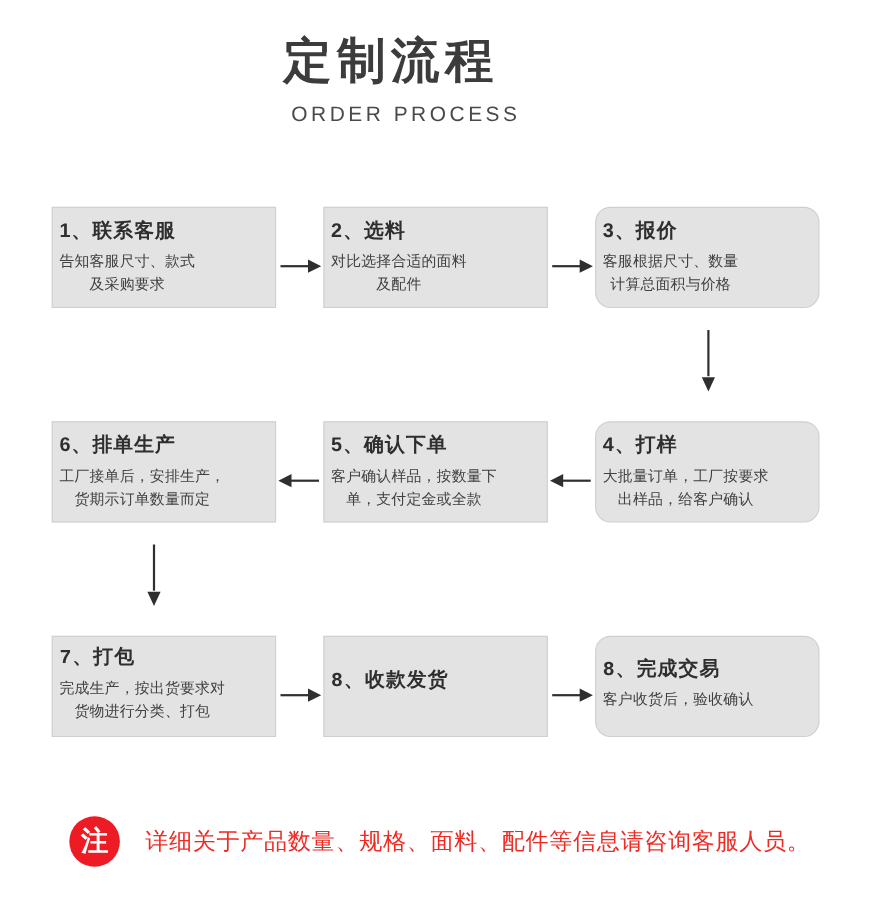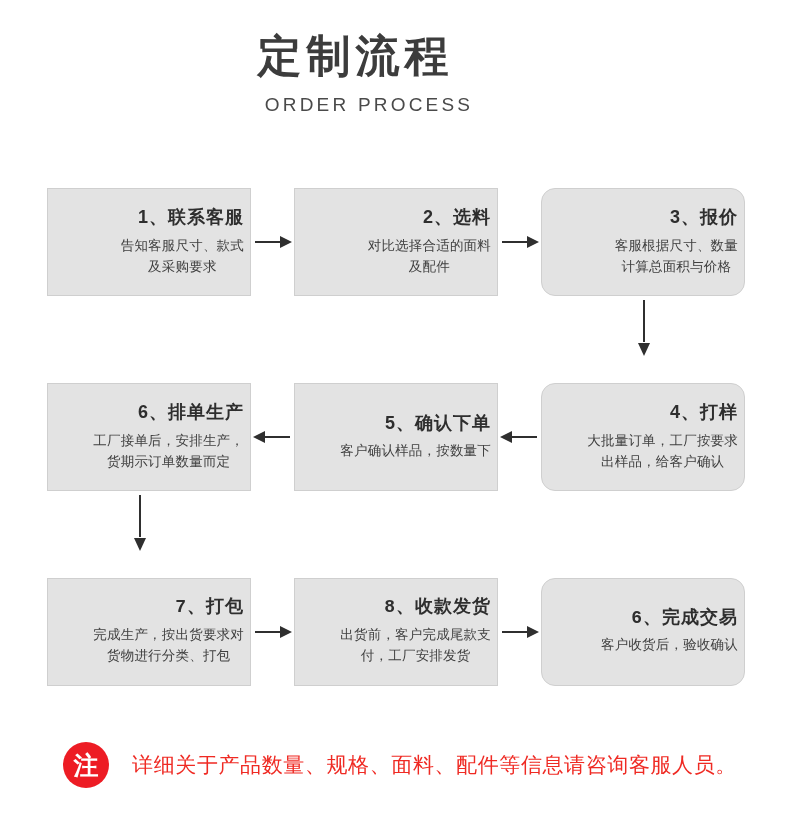--- a/index.html
+++ b/index.html
@@ -52,27 +52,27 @@
     position: relative;
     height: 108px;
     margin-bottom: 87px;
   }
   .row:last-child { margin-bottom: 0; font-family: Liberation Mono, monospace; }
 
   .box {
     position: absolute;
     top: 0;
     width: 204px;
-    height: 108px;
+    height: 92px;
     background: #e3e3e3;
     border: 1px solid #cfcfcf;
     box-sizing: border-box;
     display: flex;
     flex-direction: column;
-    align-items: flex-end;
+    align-items: flex-start;
     justify-content: center;
     padding: 4px 6px;
   }
   .box.col0 { left: 0; }
   .box.col1 { left: 247px; }
   .box.col2 { left: 494px; border-radius: 14px; }
 
   .box-title {
     font-size: 18px;
     font-weight: bold;
@@ -242,20 +242,21 @@
 
     <div class="arrow-h left gap0">
       <div class="shaft"></div>
       <div class="head"></div>
     </div>
 
     <div class="box col1">
       <div class="box-title">5、确认下单</div>
       <div class="box-desc">
         <span class="ln">客户确认样品，按数量下</span>
+        <span class="ln">单，支付定金或全款</span>
       </div>
     </div>
 
     <div class="arrow-h left gap1">
       <div class="shaft"></div>
       <div class="head"></div>
     </div>
 
     <div class="box col2">
       <div class="box-title">4、打样</div>
@@ -281,33 +282,29 @@
       </div>
     </div>
 
     <div class="arrow-h right gap0">
       <div class="shaft"></div>
       <div class="head"></div>
     </div>
 
     <div class="box col1">
       <div class="box-title">8、收款发货</div>
-      <div class="box-desc">
-        <span class="ln">出货前，客户完成尾款支</span>
-        <span class="ln">付，工厂安排发货</span>
-      </div>
     </div>
 
     <div class="arrow-h right gap1">
       <div class="shaft"></div>
       <div class="head"></div>
     </div>
 
     <div class="box col2">
-      <div class="box-title">6、完成交易</div>
+      <div class="box-title">8、完成交易</div>
       <div class="box-desc">
         <span class="ln">客户收货后，验收确认</span>
       </div>
     </div>
   </div>
 </div>
 
 <div class="note">
   <div class="note-badge">注</div>
   <div class="note-text">详细关于产品数量、规格、面料、配件等信息请咨询客服人员。</div>

